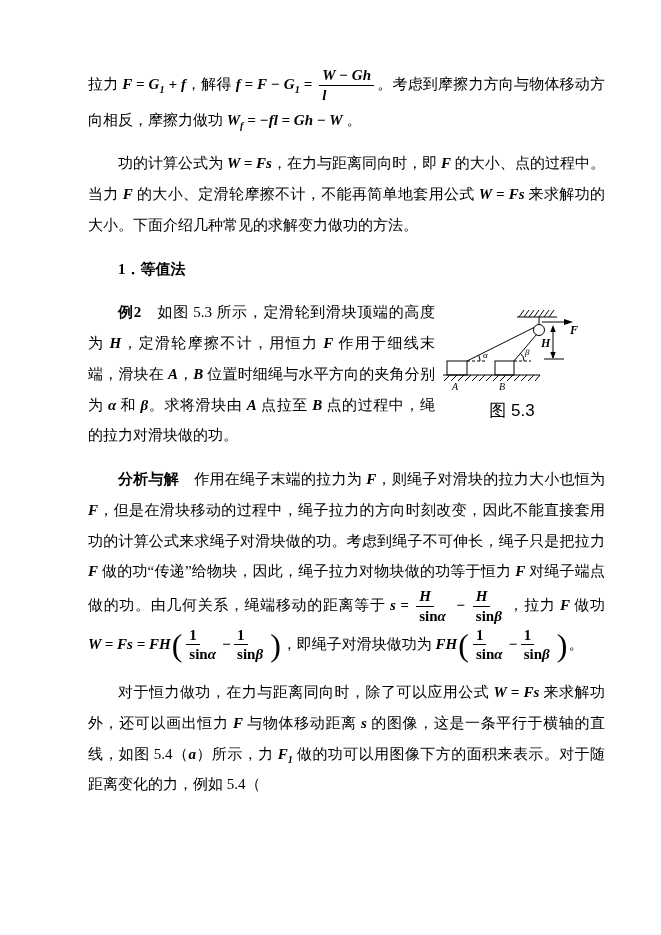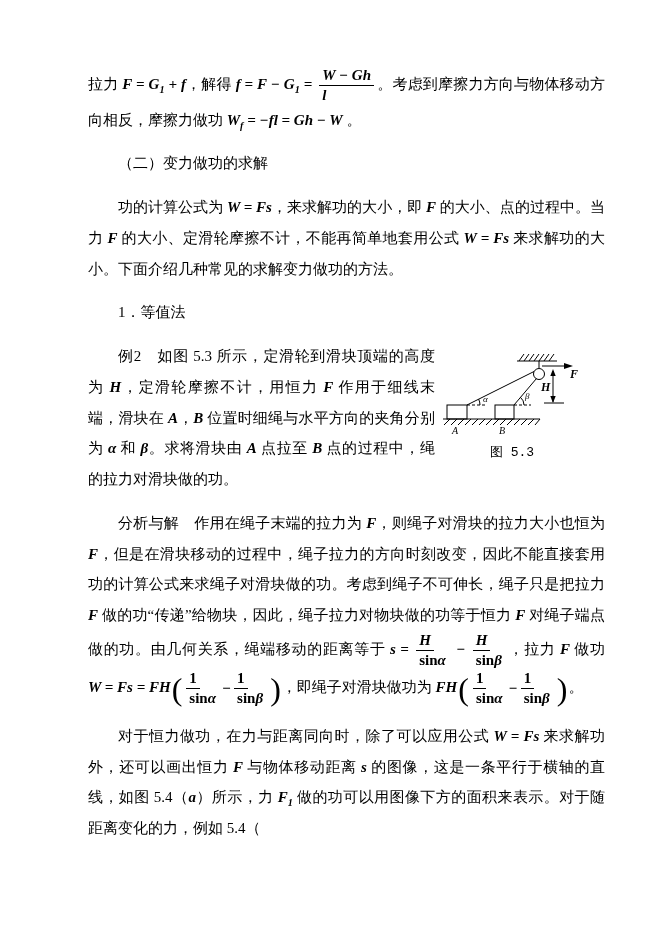--- a/index.html
+++ b/index.html
@@ -14,21 +14,21 @@
     font-family:"Liberation Serif",serif;
   }
   p.para{
     margin:0 0 13px 0;
     font-size:15px;
     line-height:2.05;
     text-align:justify;
   }
   p.para.indent{text-indent:2em;}
   .cn{font-family:"Liberation Serif",serif;}
-  .cn.b{font-weight:normal;}
+  .cn.b{font-weight:bold;}
   .math{font-family:"Liberation Serif",serif;font-style:italic;font-weight:bold;white-space:nowrap;}
   .math.up{font-style:normal;}
   .msub{font-size:68%;vertical-align:sub;line-height:1;}
   .frac{
     display:inline-flex;flex-direction:column;align-items:flex-start;
     vertical-align:middle;margin:0 3px;line-height:1.25;text-indent:0;
   }
   .fnum{border-bottom:1.4px solid #000;padding:0 3px;}
   .fden{padding:0 3px;}
   .pgroup{display:inline-flex;align-items:center;vertical-align:middle;text-indent:0;}
@@ -37,42 +37,41 @@
     font-size:32px;line-height:1;margin:0 1px;
   }
   .figure{
     float:right;
     width:162px;
     margin:4px 0 6px 8px;
     text-indent:0;
   }
   .figure svg{display:block;}
   .figcaption{
-    font-size:13px;
+    font-size:17px;
     text-align:center;
     padding-right:24px;
     margin-top:4px;
     line-height:1.2;
-    font-family:Liberation Mono, monospace;
+    font-family:Liberation Sans, sans-serif;
   }
   .sv{stroke:#000;stroke-width:1;fill:none;}
   .svf{stroke:none;fill:#000;}
   .svtxt{font-family:"Liberation Serif",serif;font-style:italic;fill:#000;}
 </style>
 </head>
 <body>
 
 <div class="page">
 
   <p class="para"><span class="cn">拉力 </span><span class="math">F = </span><span class="math"><span>G</span><span class="msub">1</span></span><span class="math"> + f</span><span class="cn">，解得 </span><span class="math">f = F − </span><span class="math"><span>G</span><span class="msub">1</span></span><span class="math"> = </span><span class="frac">
         <span class="fnum"><span class="math">W − Gh</span></span>
         <span class="fden"><span class="math">l</span></span>
       </span><span class="cn">。考虑到摩擦力方向与物体移动方向相反，摩擦力做功 </span><span class="math"><span>W</span><span class="msub">f</span></span><span class="math"> = −fl = Gh − W</span><span class="cn"> 。</span></p>
-  <p class="para indent"><span class="cn">（二）变力做功的求解</span></p>
-  <p class="para indent"><span class="cn">功的计算公式为 </span><span class="math">W = Fs</span><span class="cn">，来求解功的大小，即 </span><span class="math">F</span><span class="cn"> 的大小、点的过程中。当力 </span><span class="math">F</span><span class="cn"> 的大小、定滑轮摩擦不计，不能再简单地套用公式 </span><span class="math">W = Fs</span><span class="cn"> 来求解功的大小。下面介绍几种常见的求解变力做功的方法。</span></p>
+  <p class="para indent"><span class="cn">功的计算公式为 </span><span class="math">W = Fs</span><span class="cn">，在力与距离同向时，即 </span><span class="math">F</span><span class="cn"> 的大小、点的过程中。当力 </span><span class="math">F</span><span class="cn"> 的大小、定滑轮摩擦不计，不能再简单地套用公式 </span><span class="math">W = Fs</span><span class="cn"> 来求解功的大小。下面介绍几种常见的求解变力做功的方法。</span></p>
   <p class="para indent"><span class="cn b">1．等值法</span></p>
 
   <p class="para indent">
     <span class="figure">
       <svg width="162" height="96" viewBox="0 0 162 96">
 
         <line class="sv" x1="74" y1="16" x2="114" y2="16"></line>
         <g class="sv">
           <line x1="76" y1="16" x2="81" y2="9"></line>
             <line x1="81" y1="16" x2="86" y2="9"></line>

